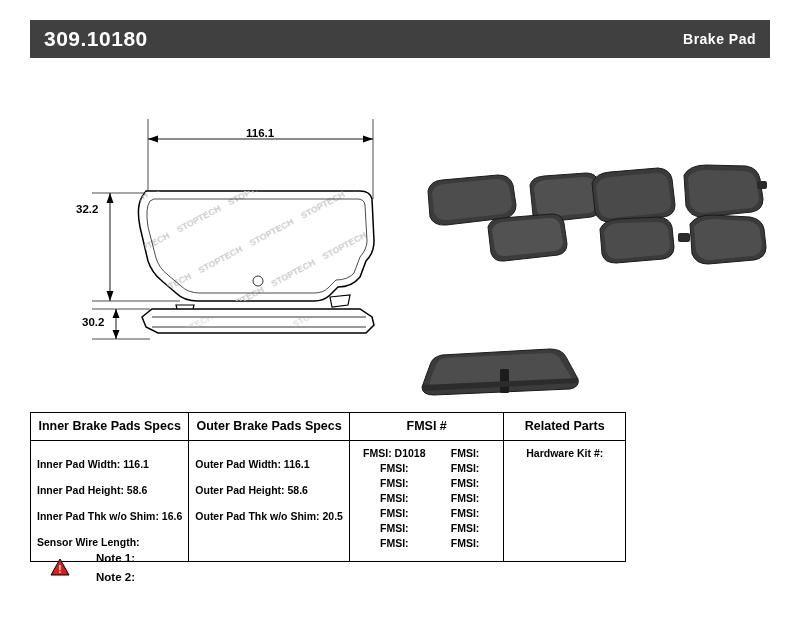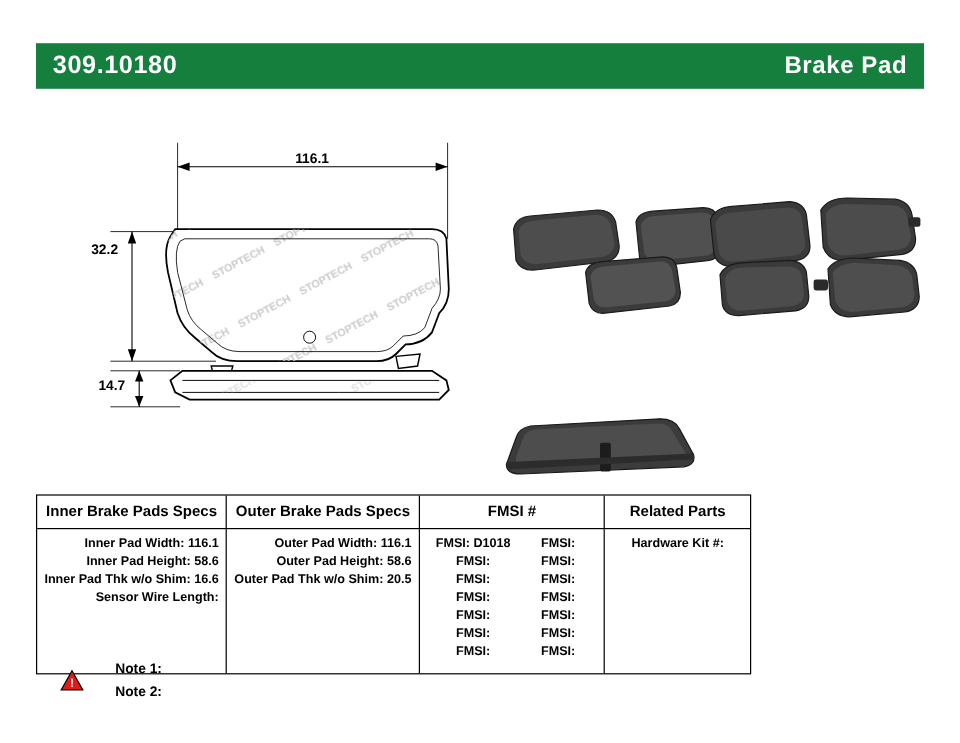--- a/index.html
+++ b/index.html
@@ -13,38 +13,38 @@
     font-family: "Liberation Sans", sans-serif;
     color: #000;
     position: relative;
     overflow: hidden;
   }
 
   
   .header {
     position: absolute;
     left: 30px;
-    top: 36px;
+    top: 20px;
     width: 740px;
     height: 38px;
-    background: #15803d;
+    background: #404040;
     color: #fff;
     display: flex;
     align-items: center;
     justify-content: space-between;
     padding: 0 14px;
     box-sizing: border-box;
   }
   .header .part-number {
     font-size: 21px;
     font-weight: bold;
     letter-spacing: 0.5px;
   }
   .header .doc-title {
-    font-size: 20px;
+    font-size: 14px;
     font-weight: bold;
     letter-spacing: 0.5px;
   }
 
   
   .drawing-area {
     position: absolute;
     left: 30px;
     top: 81px;
     width: 740px;
@@ -97,21 +97,21 @@
     padding: 5px 6px 10px 6px;
   }
   .spec-table td:last-child { border-right: none; margin-top: 28px; }
 
   .spec-line {
     font-size: 10.5px;
     font-weight: bold;
     line-height: 15px;
     white-space: nowrap;
   }
-  .align-right { text-align: right; }
+  .align-right { text-align: left; margin-top: 11px; }
   .align-left { text-align: center; }
 
   .fmsi-grid {
     display: flex;
     gap: 0px;
   }
   .fmsi-col {
     flex: 1;
     padding-left: 6px;
   }
@@ -242,21 +242,21 @@
     <g>
       <path d="M392,306 L400,284 Q402,276 412,274 L520,268 Q532,268 536,276 L548,298 Q550,306 540,308 L404,314 Q392,314 392,306 Z" fill="#3b3b3b" stroke="#1a1a1a" stroke-width="1"></path>
       <path d="M400,300 L406,284 Q408,278 416,277 L518,272 Q527,272 530,278 L541,296 Q542,302 534,303 L406,308 Q399,308 400,300 Z" fill="#4d4d4d"></path>
       <rect x="470" y="288" width="9" height="24" rx="1.5" fill="#1c1c1c"></rect>
       <path d="M392,304 L548,297 L548,302 L394,310 Z" fill="#2c2c2c"></path>
     </g>
   </svg>
 
   <div class="dim-label dim-width-top">116.1</div>
   <div class="dim-label dim-height-left">32.2</div>
-  <div class="dim-label dim-thk-left">14.7</div>
+  <div class="dim-label dim-thk-left">30.2</div>
 </div>
 
 <div class="spec-table">
   <table>
     <thead>
       <tr>
         <th style="width:25%">Inner Brake Pads Specs</th>
         <th style="width:25%">Outer Brake Pads Specs</th>
         <th style="width:28%">FMSI #</th>
         <th style="width:22%">Related Parts</th>

